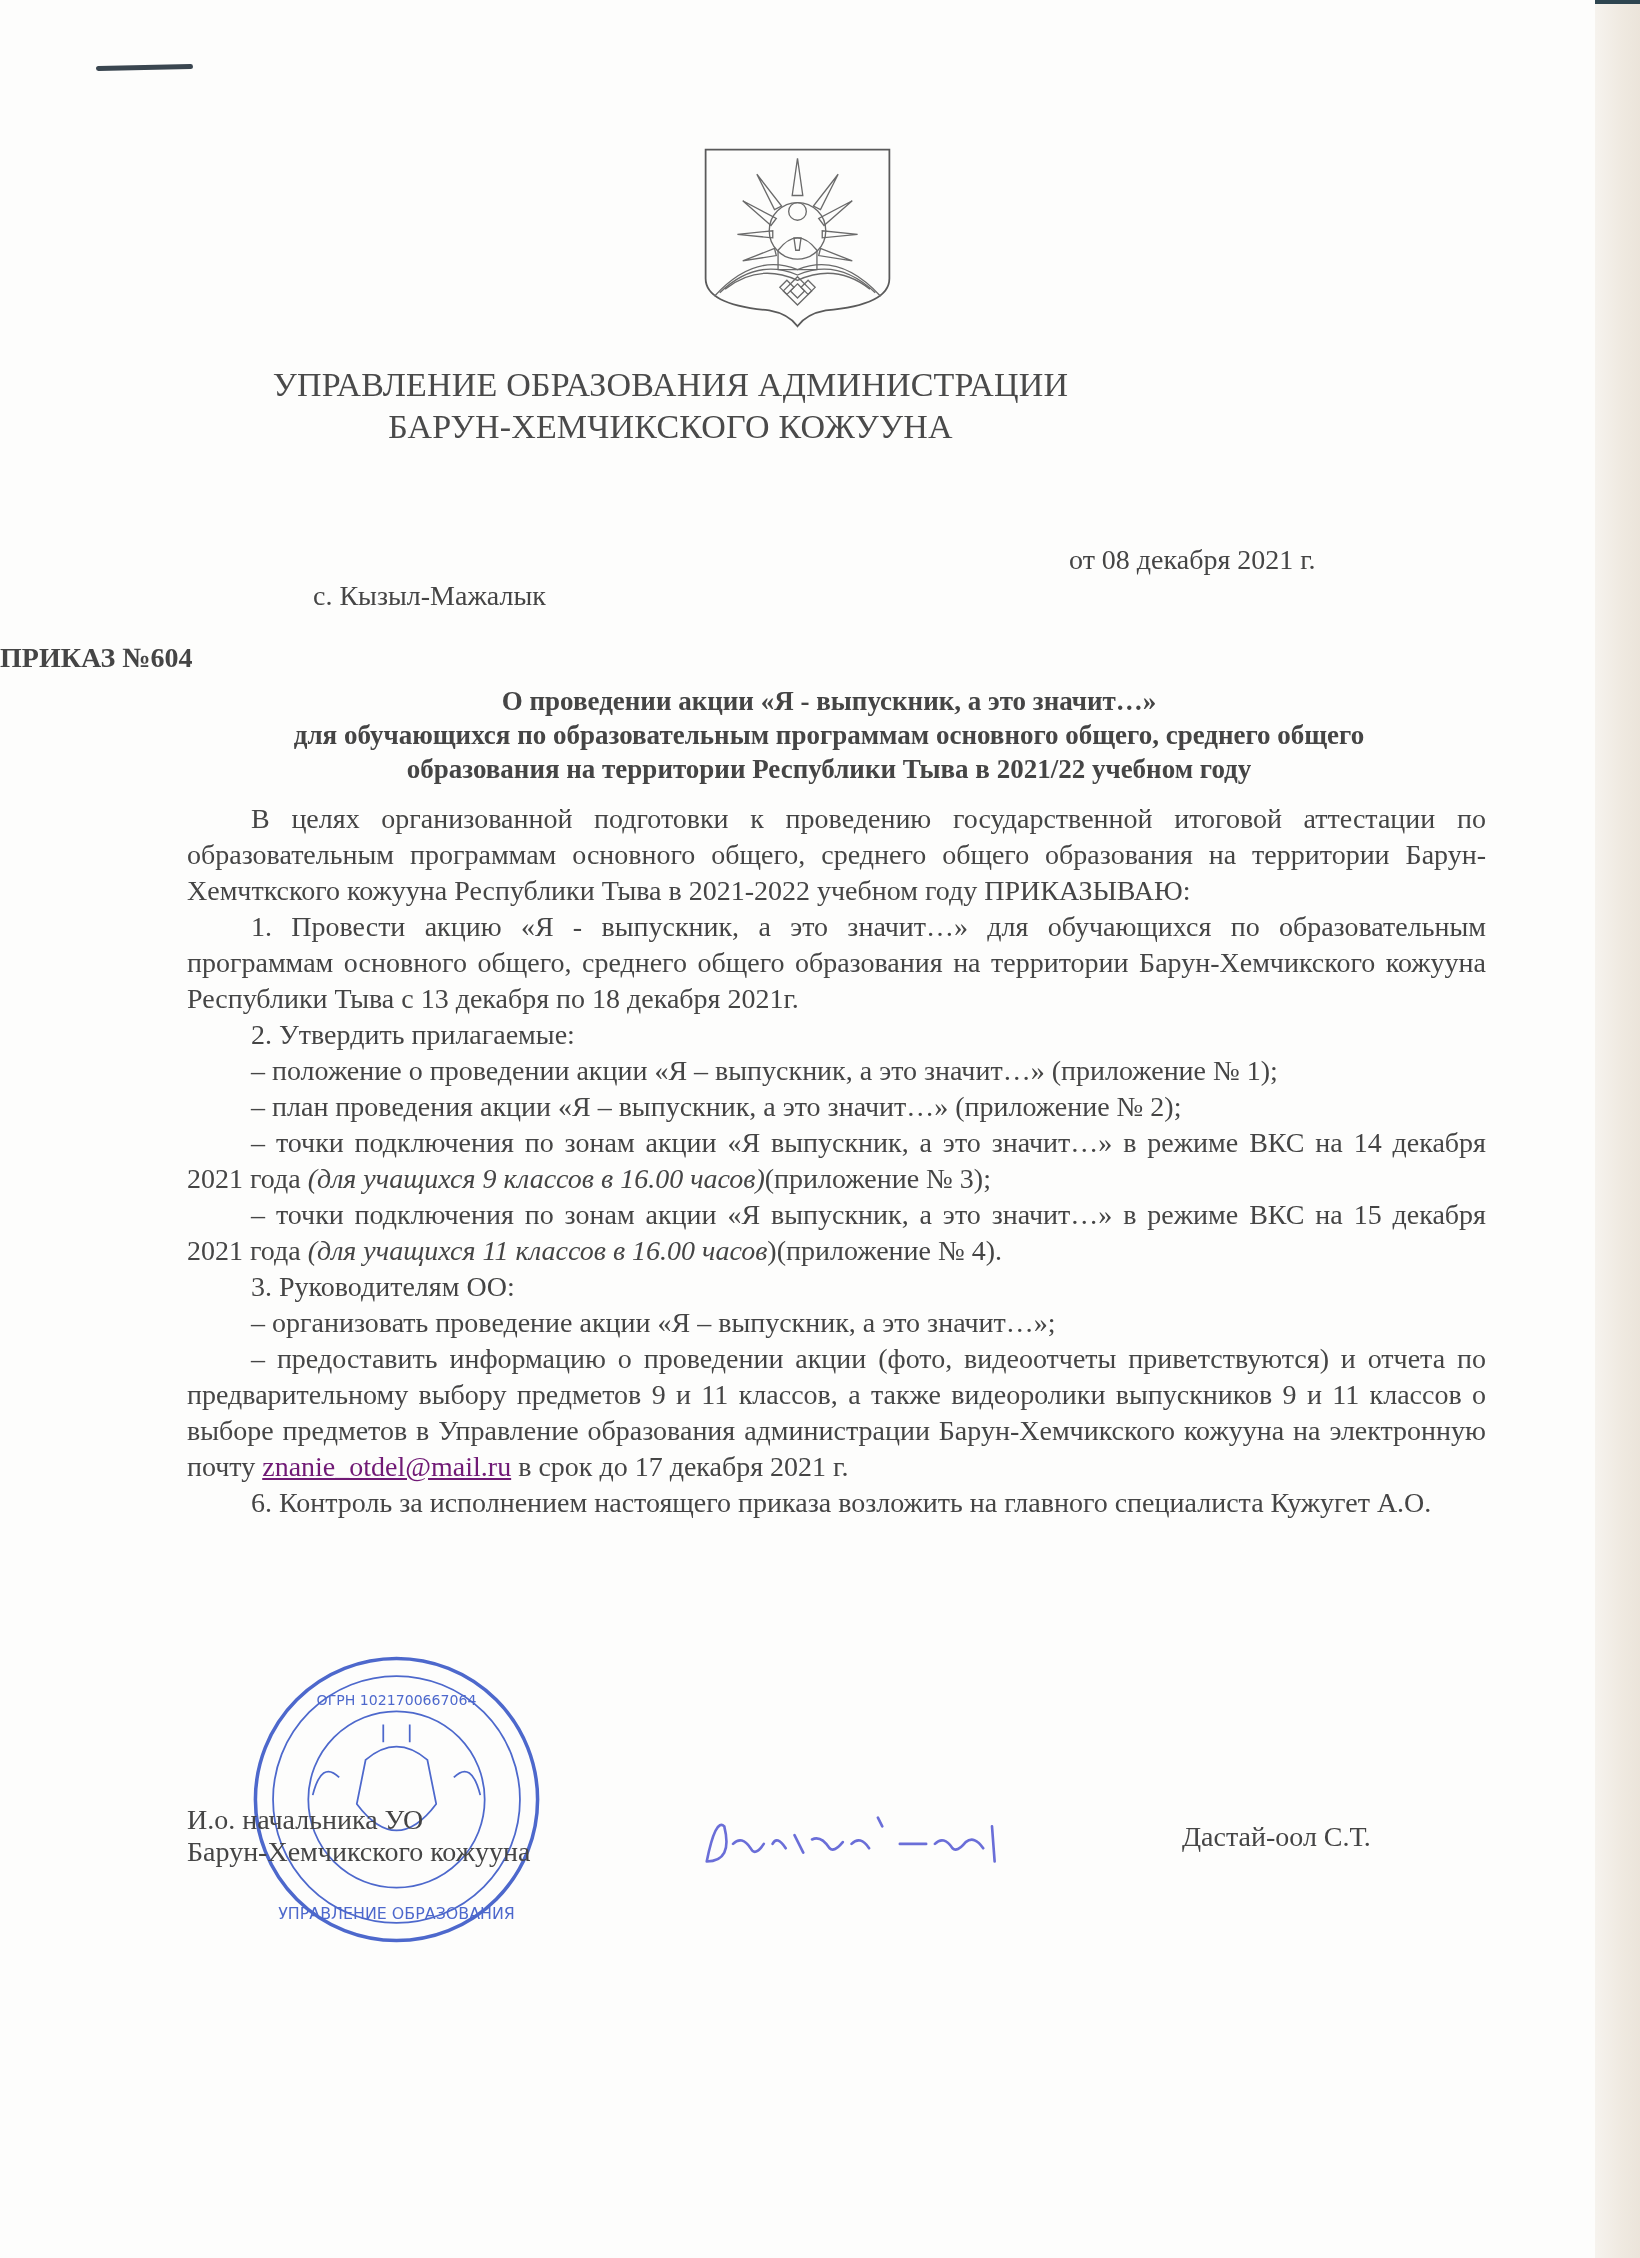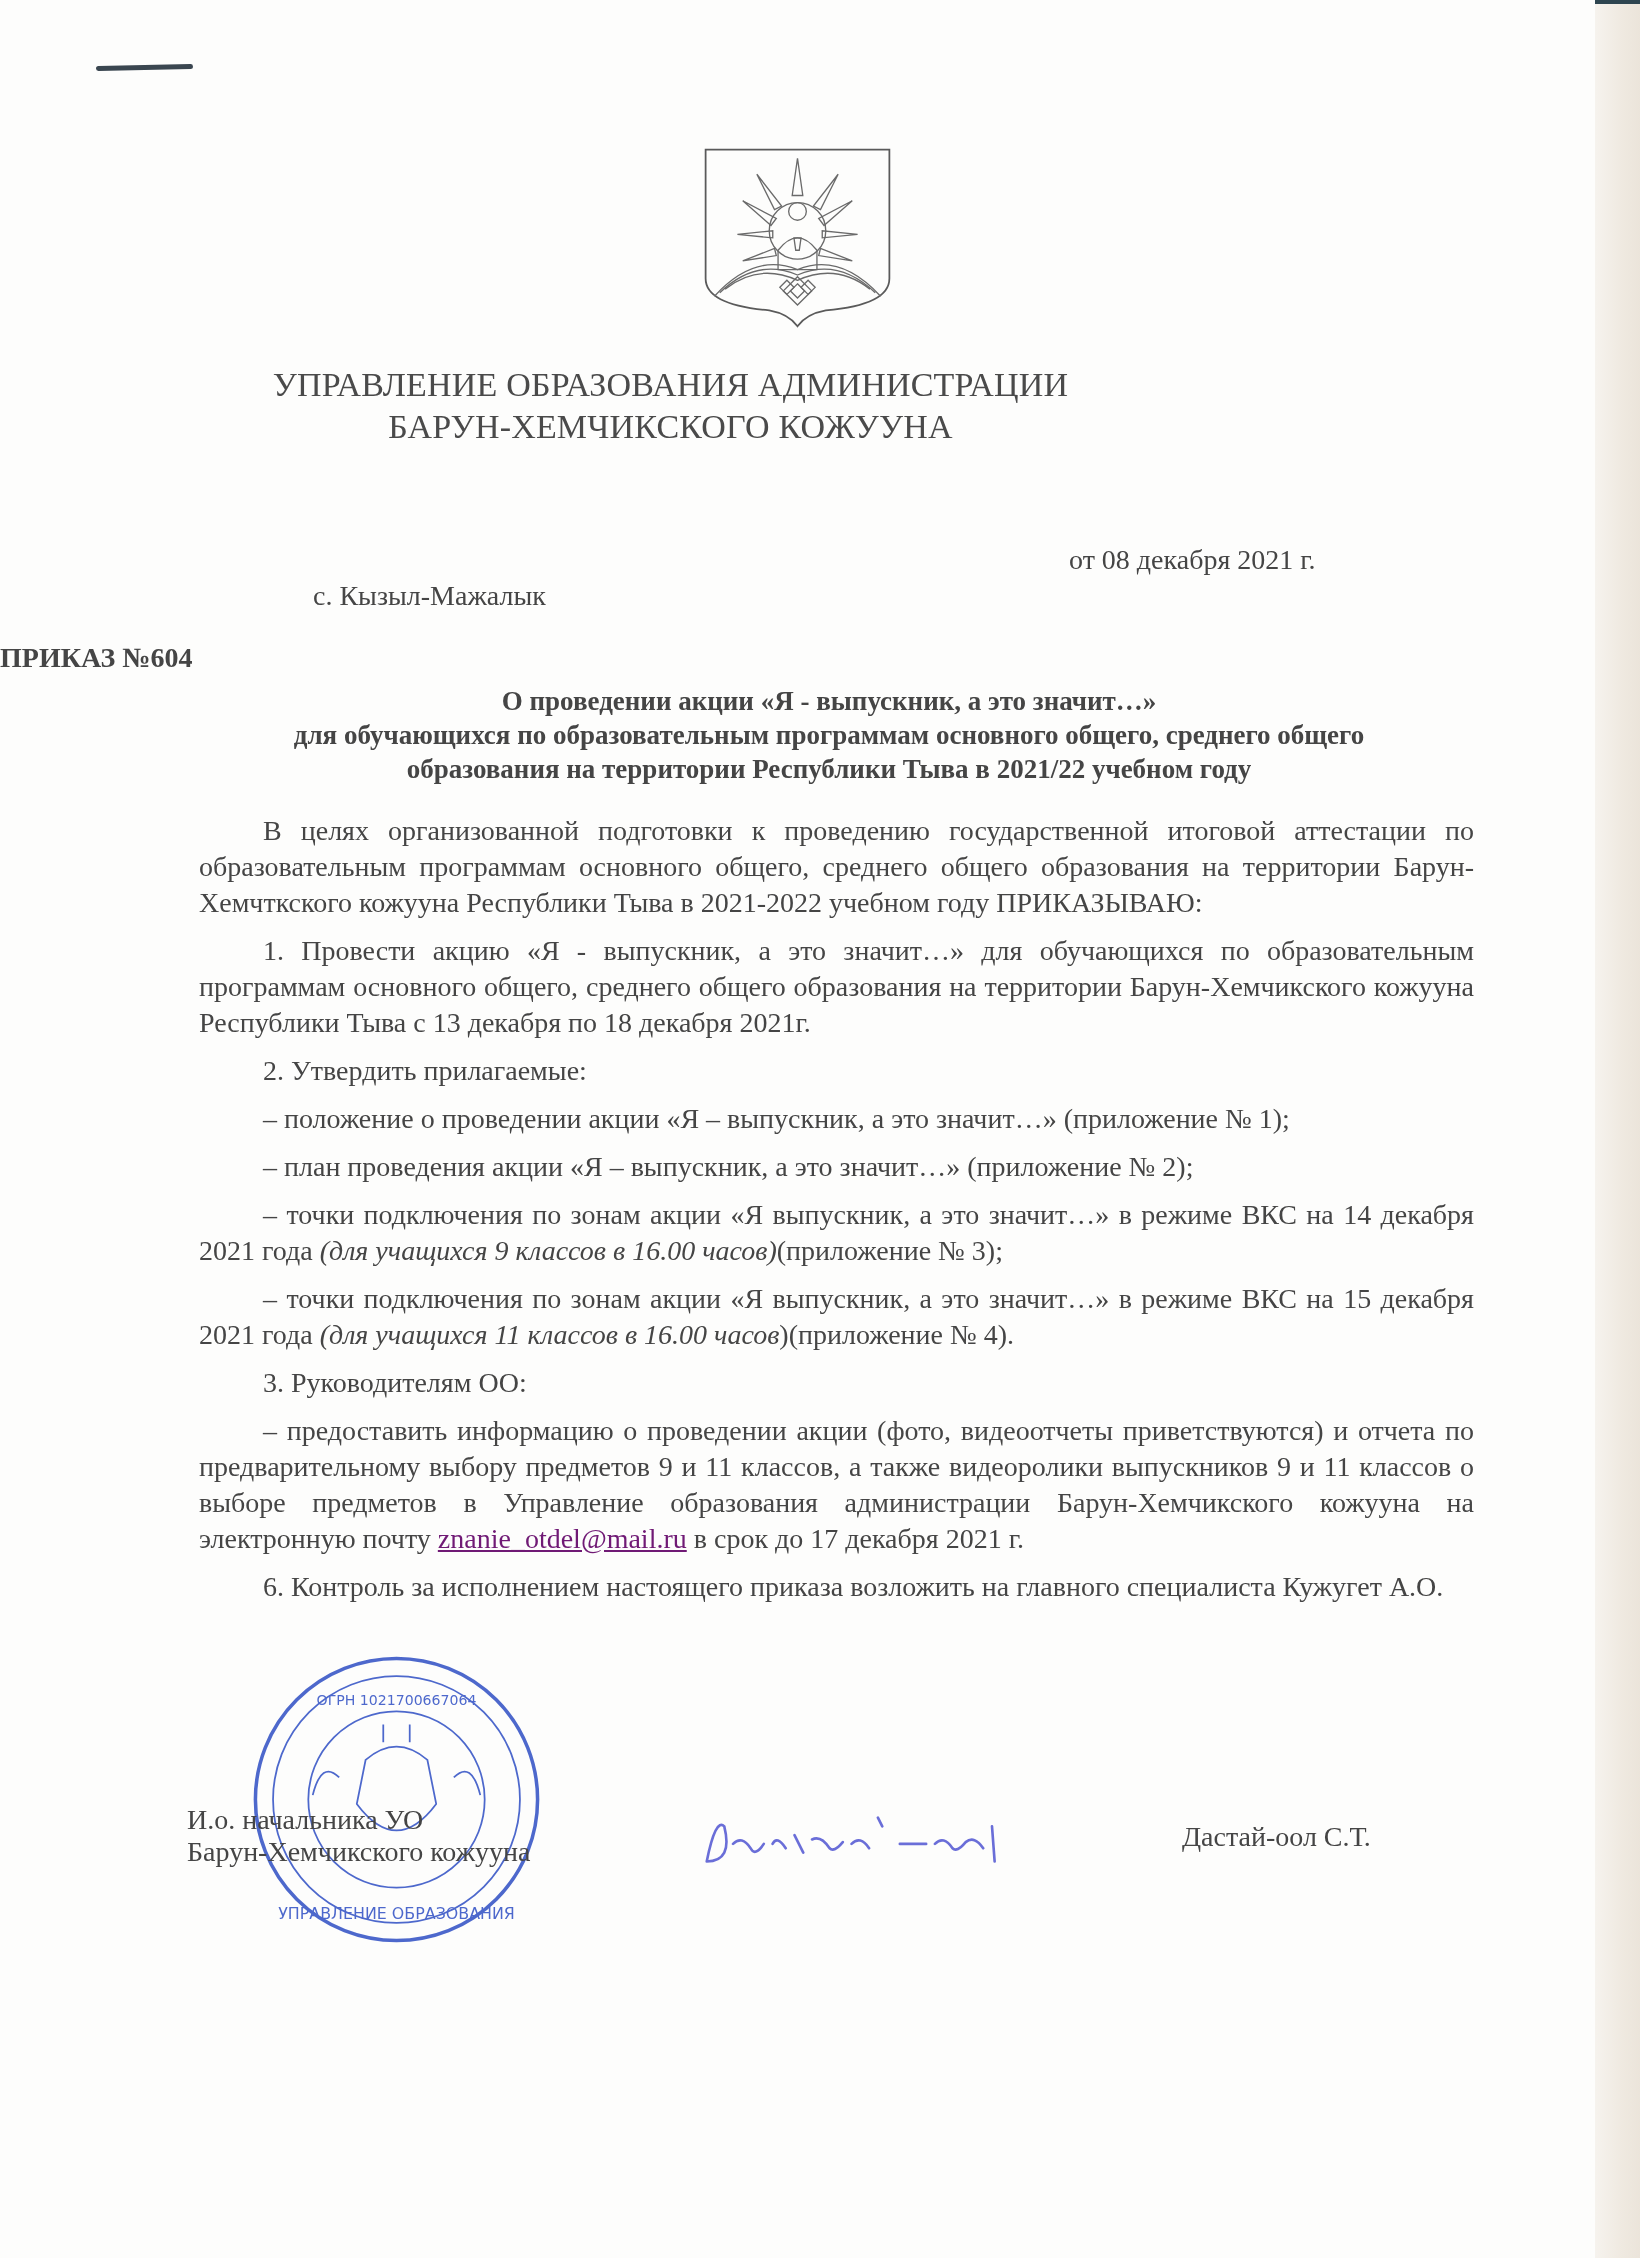--- a/index.html
+++ b/index.html
@@ -32,21 +32,21 @@
     font-weight: bold; font-size: 28px;
   }
   .order-title {
     position: absolute; left: 176px; top: 684px; width: 1306px; text-align: center;
     font-weight: bold; font-size: 27px; line-height: 34px;
   }
   .body {
     position: absolute; left: 187px; top: 801px; width: 1299px;
     font-size: 28px; line-height: 36px; text-align: justify;
   }
-  .body p { margin: 12px; }
+  .body p { margin: 0; }
   .ind { text-indent: 64px; }
   .dash { text-indent: 64px; }
   .body em { font-style: italic; }
   .email { color: #701a75; text-decoration: underline; }
   .sig-left { position: absolute; left: 187px; top: 1804px; font-size: 28px; line-height: 32px; }
   .sig-name { position: absolute; left: 1182px; top: 1821px; font-size: 28px; }
   .signature {
     position: absolute; left: 688px; top: 1800px; width: 371px; height: 79px;
   }
   .stamp { position: absolute; left: 251px; top: 1654px; width: 291px; height: 291px; opacity: 0.85; }
@@ -102,20 +102,21 @@
 
 <div class="body">
   <p class="ind">В целях организованной подготовки к проведению государственной итоговой аттестации по образовательным программам основного общего, среднего общего образования на территории Барун-Хемчткского кожууна Республики Тыва в 2021-2022 учебном году ПРИКАЗЫВАЮ:</p>
   <p class="ind">1. Провести акцию «Я - выпускник, а это значит…» для обучающихся по образовательным программам основного общего, среднего общего образования на территории Барун-Хемчикского кожууна Республики Тыва с 13 декабря по 18 декабря 2021г.</p>
   <p class="ind">2.   Утвердить прилагаемые:</p>
   <p class="dash">–   положение о проведении акции «Я – выпускник, а это значит…» (приложение № 1);</p>
   <p class="dash">–   план проведения акции «Я – выпускник, а это значит…» (приложение № 2);</p>
   <p class="dash"><span>–  точки подключения по зонам акции «Я выпускник, а это значит…» в режиме ВКС на 14 декабря 2021 года </span><em>(для учащихся 9 классов в 16.00 часов)</em><span>(приложение № 3);</span></p>
   <p class="dash"><span>–  точки подключения по зонам акции «Я выпускник, а это значит…» в режиме ВКС на 15 декабря 2021 года </span><em>(для учащихся 11 классов в 16.00 часов</em><span>)(приложение № 4).</span></p>
   <p class="ind">3. Руководителям ОО:</p>
+  <p class="dash">–  организовать проведение акции «Я – выпускник, а это значит…»;</p>
   <p class="dash"><span>–  предоставить информацию о проведении акции (фото, видеоотчеты приветствуются) и отчета по предварительному выбору предметов 9 и 11 классов, а также видеоролики выпускников 9 и 11 классов о выборе предметов в Управление образования администрации Барун-Хемчикского кожууна на электронную почту </span><span class="email">znanie_otdel@mail.ru</span><span> в срок до 17 декабря 2021 г.</span></p>
   <p class="ind">6. Контроль за исполнением настоящего приказа возложить на главного специалиста Кужугет А.О.</p>
 </div>
 
 <svg class="stamp" viewBox="0 0 330 330">
   <g fill="none" stroke="#2f4fc4">
     <circle cx="165" cy="165" r="160" stroke-width="4"></circle>
     <circle cx="165" cy="165" r="140" stroke-width="2"></circle>
     <circle cx="165" cy="165" r="100" stroke-width="2"></circle>
     <path d="M130 120 Q165 90 200 120 L210 170 Q165 230 120 170 Z" stroke-width="2"></path>

